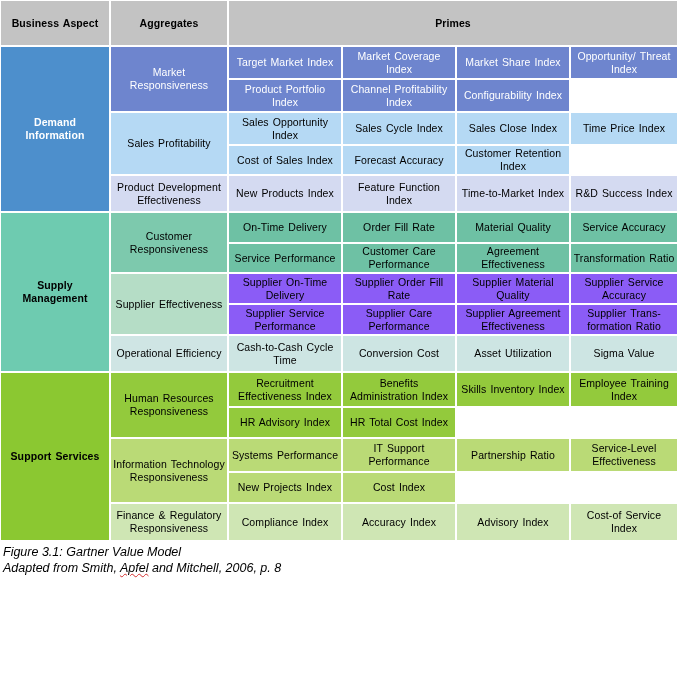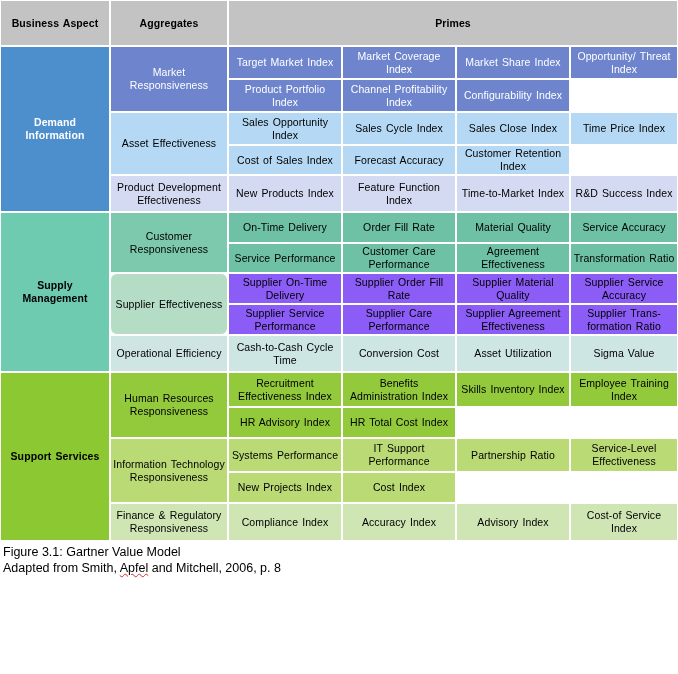--- a/index.html
+++ b/index.html
@@ -47,21 +47,21 @@
   }
   td.aspect.demand{background:#4d8fcc;color:#ffffff;}
   td.aspect.supply{background:#6ecbb0;color:#000000;}
   td.aspect.support{background:#8bc831;color:#000000;}
 
   
   td.agg-mktresp{background:#6e85ce;color:#ffffff;}
   td.agg-saleseff{background:#b5d9f4;color:#000;}
   td.agg-proddev{background:#d4daf1;color:#000;}
   td.agg-custresp{background:#7dc9ad;color:#000;}
-  td.agg-supleff{background:#b5ddc6;color:#000;border-radius:7px;}
+  td.agg-supleff{background:#b5ddc6;color:#000;}
   td.agg-opeff{background:#cfe5e4;color:#000;}
   td.agg-hr{background:#93ca3c;color:#000;}
   td.agg-it{background:#bada76;color:#000;}
   td.agg-fin{background:#cfe6b4;color:#000;}
 
   
   td.p-mktresp{background:#6e85ce;color:#ffffff;}
   td.p-saleseff{background:#b5d9f4;color:#000;}
   td.p-proddev{background:#d4daf1;color:#000;}
   td.p-custresp{background:#6ec1a4;color:#000;}
@@ -74,21 +74,21 @@
 
   
   .caption{
     margin-top:3px;
     padding-left:3px;
     font-size:12.5px;
     line-height:16px;
     color:#000;
     font-family:"Liberation Sans","DejaVu Sans",sans-serif;
   }
-  .caption .line{display:block;white-space:pre;}
+  .caption .line{display:block;white-space:pre;font-style:italic;}
   .spell{
     text-decoration:underline;
     text-decoration-style:wavy;
     text-decoration-color:#d42f2f;
     text-decoration-thickness:1px;
   }
 </style>
 </head>
 <body>
 
@@ -118,21 +118,21 @@
           <td class="p-mktresp">Market Share Index</td>
           <td class="p-mktresp">Opportunity/ Threat Index</td>
         </tr>
         <tr style="height: 33px;">
           <td class="p-mktresp">Product Portfolio Index</td>
           <td class="p-mktresp">Channel Profitability Index</td>
           <td class="p-mktresp">Configurability Index</td>
           <td class="empty"></td>
         </tr>
         <tr style="height: 33px;">
-          <td class="agg-saleseff" rowspan="2">Asset Effectiveness</td>
+          <td class="agg-saleseff" rowspan="2">Sales Profitability</td>
           <td class="p-saleseff">Sales Opportunity Index</td>
           <td class="p-saleseff">Sales Cycle Index</td>
           <td class="p-saleseff">Sales Close Index</td>
           <td class="p-saleseff">Time Price Index</td>
         </tr>
         <tr style="height: 30px;">
           <td class="p-saleseff">Cost of Sales Index</td>
           <td class="p-saleseff">Forecast Accuracy</td>
           <td class="p-saleseff">Customer Retention Index</td>
           <td class="empty"></td>

